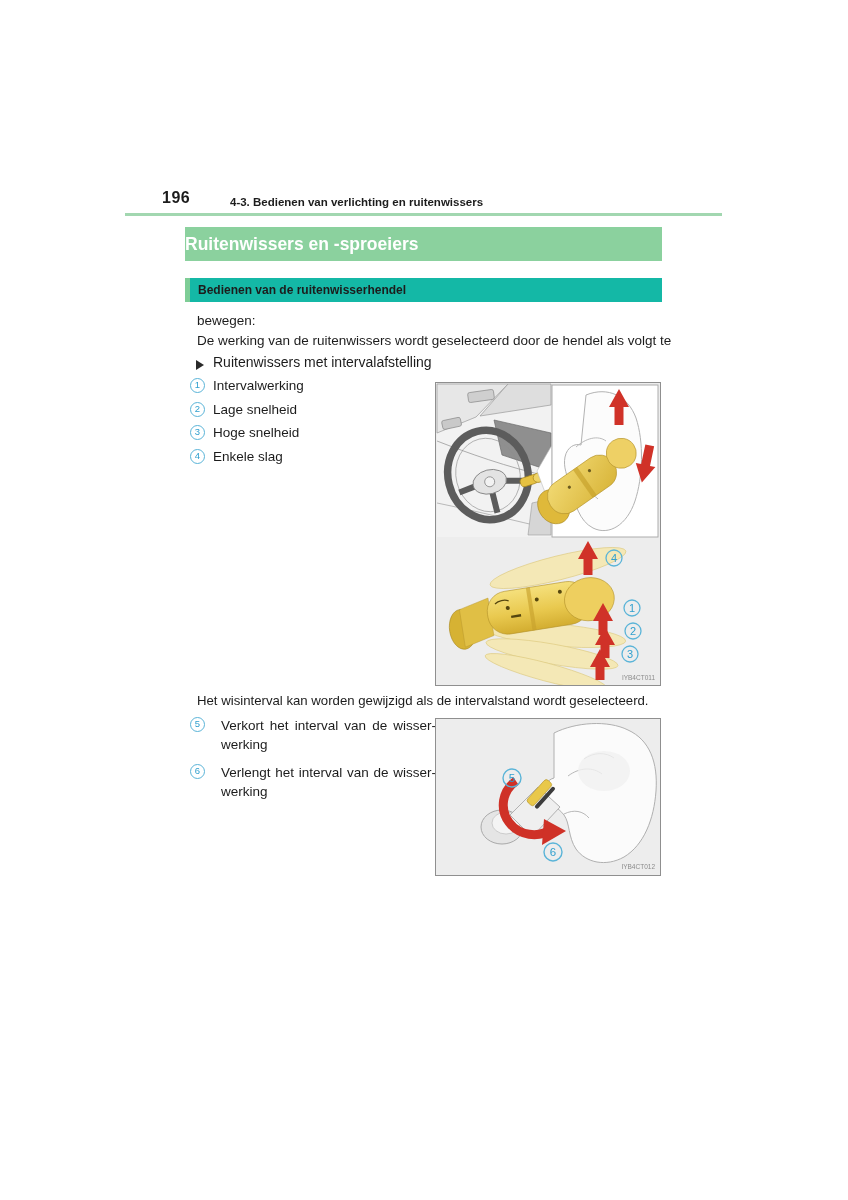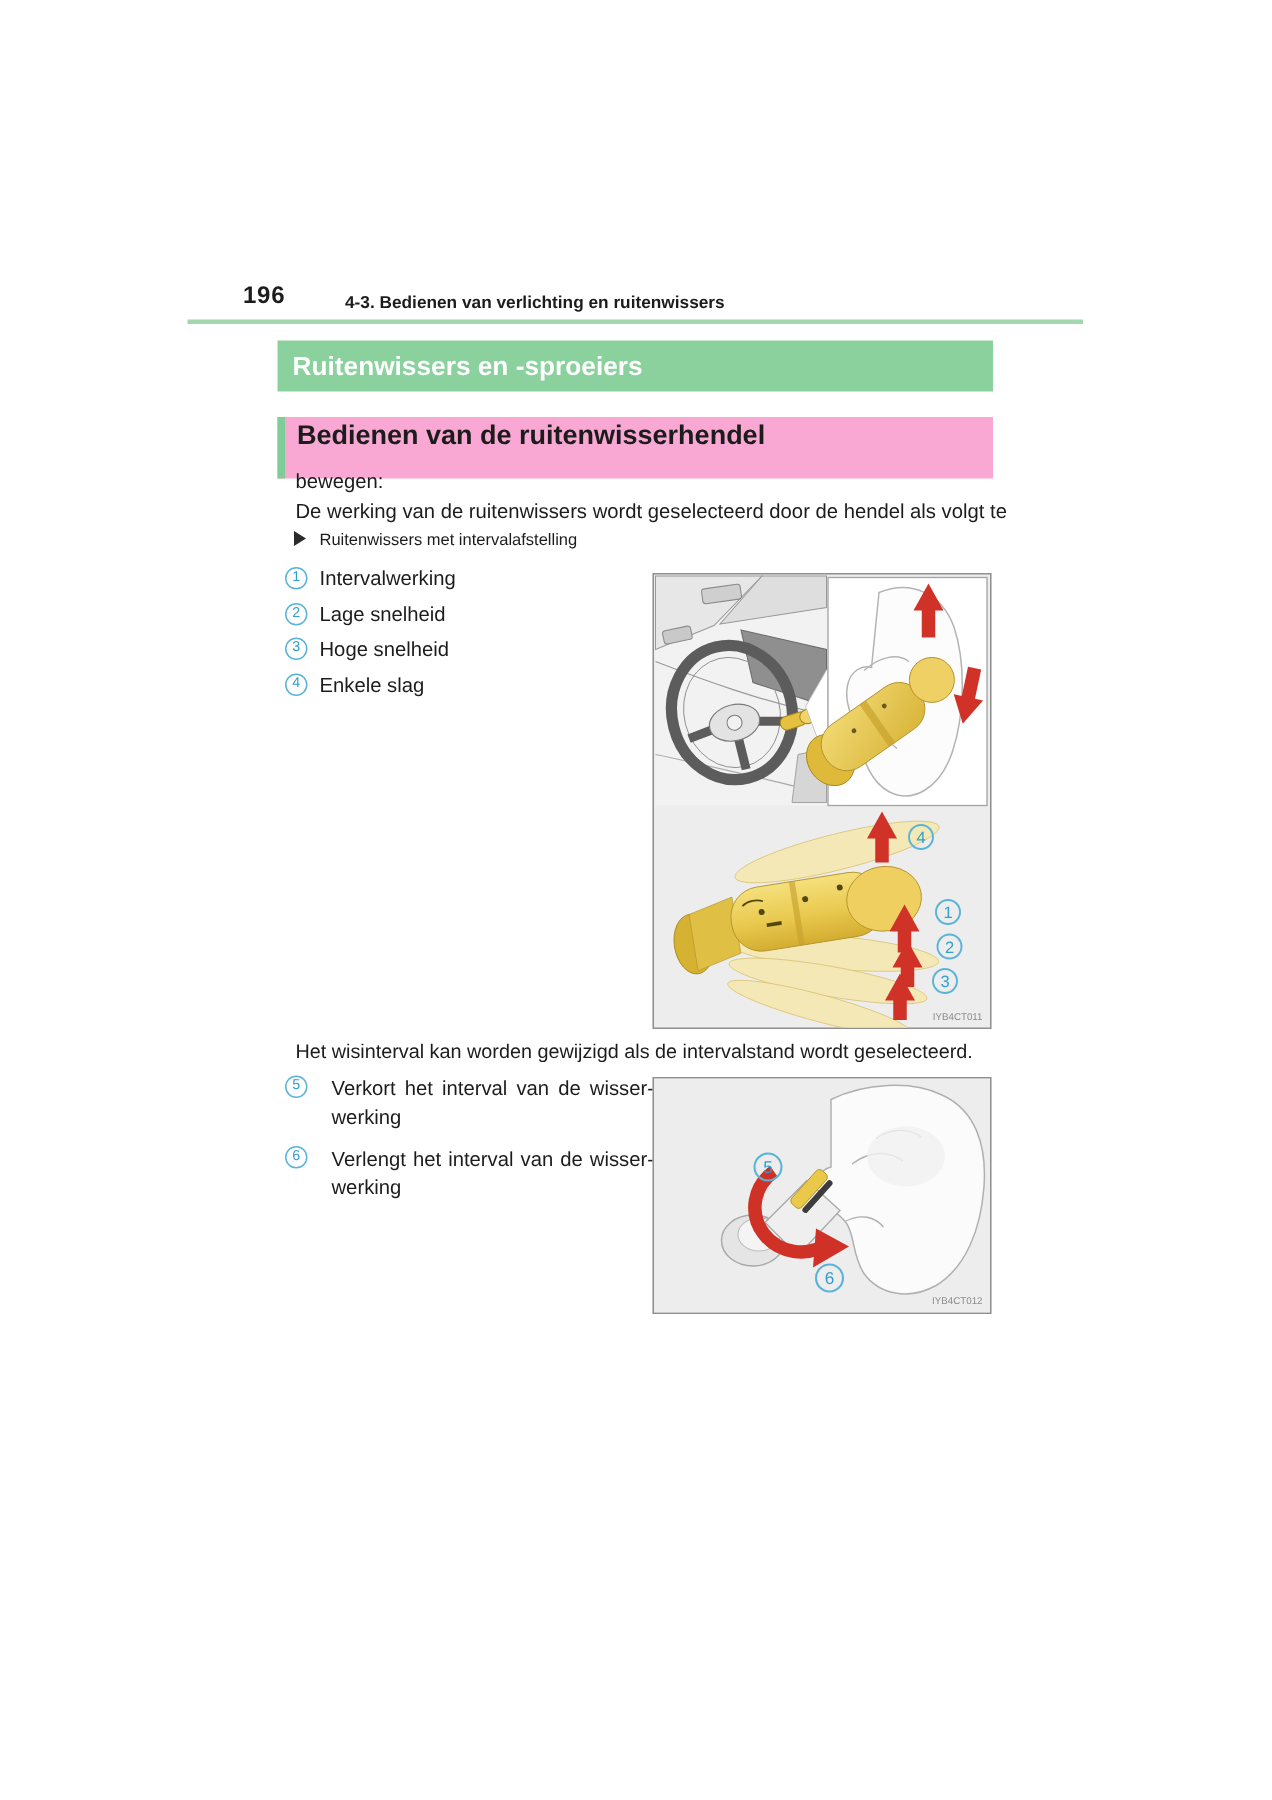--- a/index.html
+++ b/index.html
@@ -22,38 +22,38 @@
   }
   .green-rule {
     position: absolute; left: 125px; top: 213px;
     width: 597px; height: 2.5px; background: #a2d7b0;
   }
   .title-bar {
     position: absolute; left: 185px; top: 227px;
     width: 477px; height: 34px;
     background: #8bd19e;
     color: #ffffff; font-size: 17.5px; font-weight: bold;
-    line-height: 34px; padding-left: 10px; white-space: nowrap;
+    line-height: 34px; white-space: nowrap;
   }
   .sub-bar {
     position: absolute; left: 185px; top: 278px;
-    width: 477px; height: 41px;
-    background: #f9a8d4;
+    width: 477px; height: 24px;
+    background: #14b8a6;
     border-left: 5px solid #7ecd96;
-    font-size: 18px; font-weight: bold; line-height: 25px;
+    font-size: 12px; font-weight: bold; line-height: 25px;
     padding-left: 8px; white-space: nowrap;
   }
   .para1 {
     position: absolute; left: 197px; top: 311px;
     width: 480px; font-size: 13.5px; line-height: 19.5px;
   }
   .para1 .line { white-space: nowrap; }
   .bullet-row {
     position: absolute; left: 196px; top: 354px;
-    display: flex; align-items: flex-start; font-size: 11px;
+    display: flex; align-items: flex-end; font-size: 14px;
   }
   .tri {
     width: 0; height: 0; display: inline-block;
     border-left: 8px solid #2a2a2a;
     border-top: 5px solid transparent;
     border-bottom: 5px solid transparent;
     margin-right: 9px;
   }
   .num-list { position: absolute; left: 190px; top: 377px; }
   .num-item { display: flex; align-items: flex-start; height: 23.7px; }

